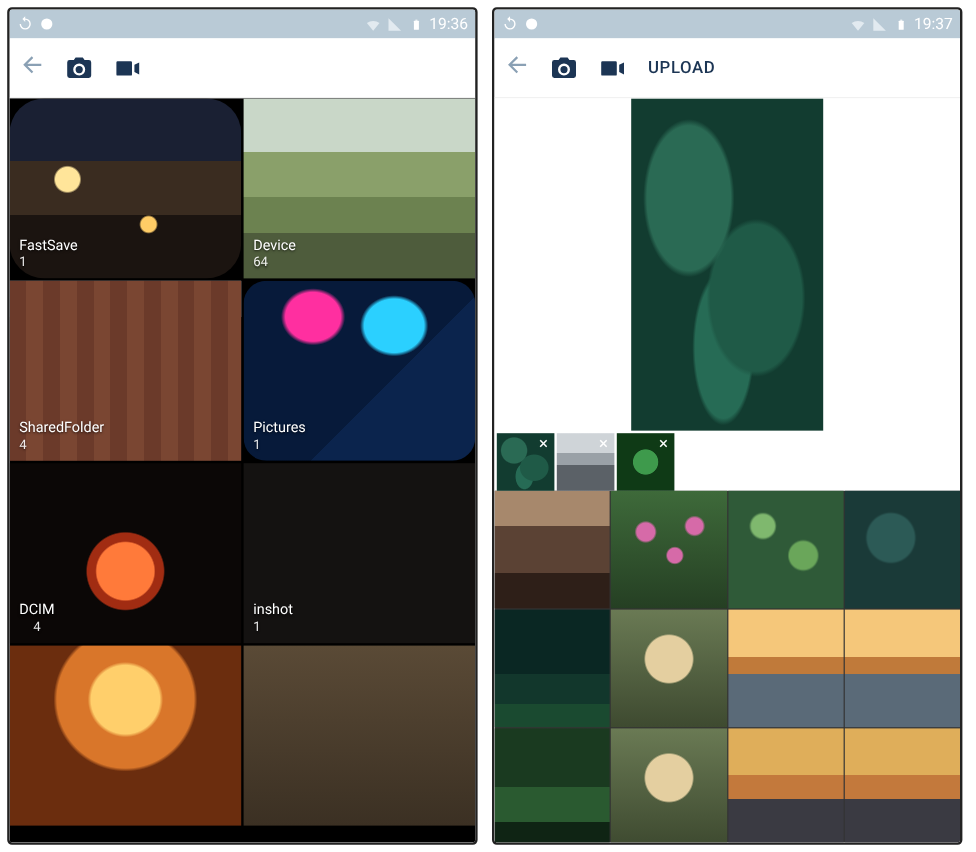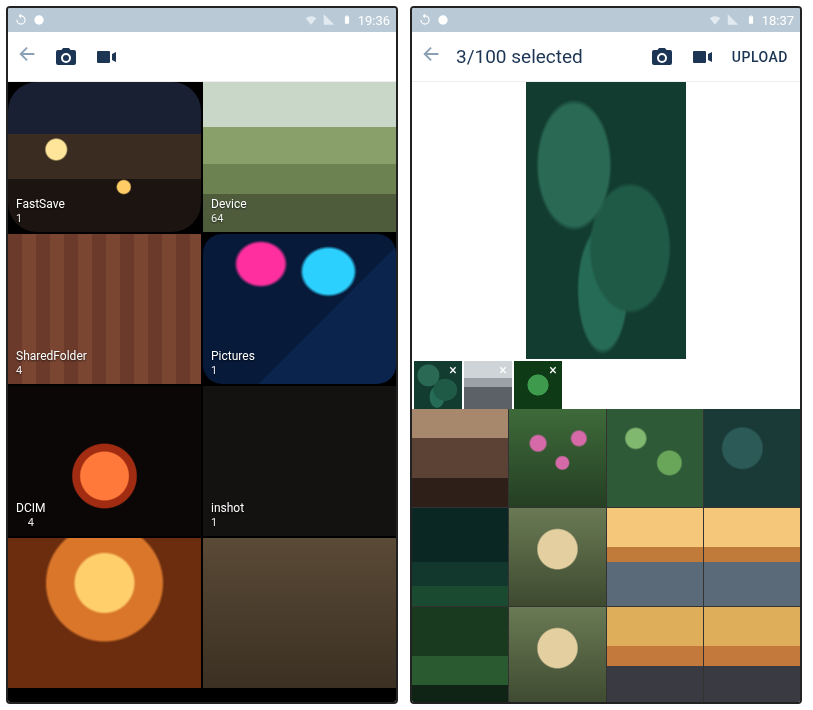--- a/index.html
+++ b/index.html
@@ -26,21 +26,21 @@
     height: 24px;
     background: #b9cad6;
     display: flex;
     align-items: center;
     justify-content: space-between;
     padding: 0 6px;
     font-size: 13px;
     color: #fff;
   }
   .status-left { display:flex; gap:4px; align-items:center; }
-  .status-right { display:flex; gap:4px; align-items:flex-start; }
+  .status-right { display:flex; gap:4px; align-items:flex-end; }
   .status-icon { width:14px; height:14px; display:inline-flex; align-items:center; justify-content:center; }
   .app-bar {
     height: 50px;
     background: #fff;
     display: flex;
     align-items: center;
     padding: 0 8px;
     gap: 12px;
     border-bottom: 1px solid #eee;
   }
@@ -239,31 +239,30 @@
         <svg viewBox="0 0 24 24" width="14" height="14" fill="#e2eaf0">
             <path d="M3 20h18L3 2z"></path>
           </svg>
       </span>
       <span class="status-icon">
         <svg viewBox="0 0 24 24" width="10" height="14" fill="#fff">
             <rect x="7" y="3" width="10" height="18" rx="1"></rect>
             <rect x="10" y="1" width="4" height="2"></rect>
           </svg>
       </span>
-      <span>18:37</span>
+      <span>19:37</span>
     </div>
   </div>
 
   <div class="app-bar">
     <div class="back-arrow">
       <svg viewBox="0 0 24 24" width="22" height="22" fill="none" stroke="#8aa0b4" stroke-width="2">
           <path d="M19 12H5m6-7l-7 7 7 7"></path>
         </svg>
     </div>
-    <div class="app-title">3/100 selected</div>
     <div class="bar-icon">
       <svg viewBox="0 0 24 24" width="24" height="24" fill="#1c3554">
           <path d="M9 3l-1.5 2H4a2 2 0 0 0-2 2v11a2 2 0 0 0 2 2h16a2 2 0 0 0 2-2V7a2 2 0 0 0-2-2h-3.5L15 3H9zm3 5a5 5 0 1 1 0 10 5 5 0 0 1 0-10zm0 2a3 3 0 1 0 0 6 3 3 0 0 0 0-6z"></path>
         </svg>
     </div>
     <div class="bar-icon">
       <svg viewBox="0 0 24 24" width="24" height="24" fill="#1c3554">
           <path d="M4 6h11a1 1 0 0 1 1 1v10a1 1 0 0 1-1 1H4a1 1 0 0 1-1-1V7a1 1 0 0 1 1-1zm14 3l4-2v10l-4-2V9z"></path>
         </svg>
     </div>

